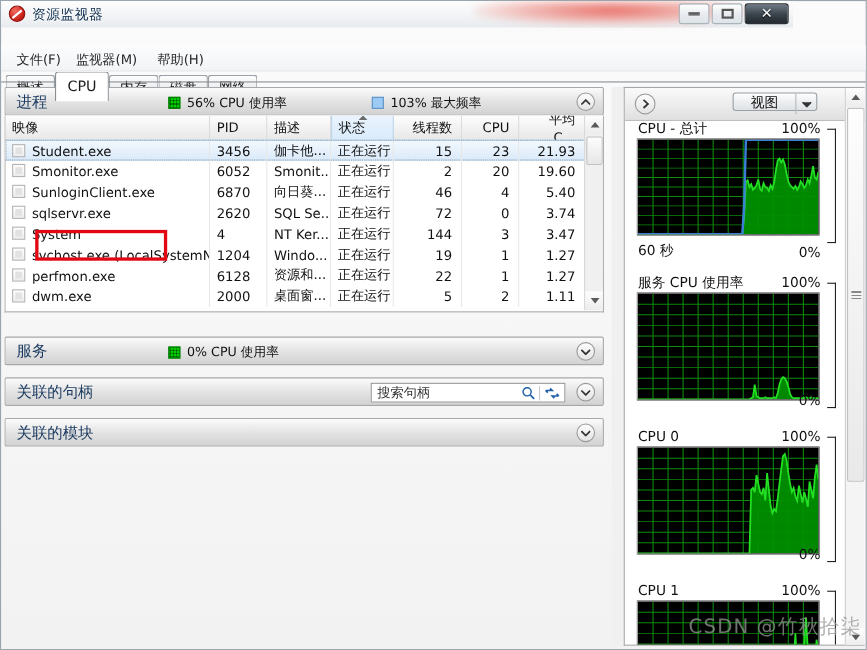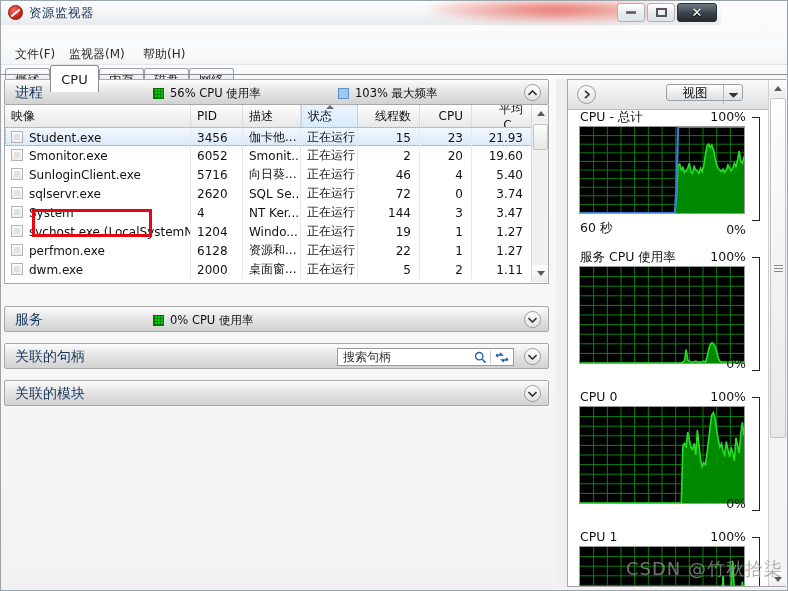--- a/index.html
+++ b/index.html
@@ -346,21 +346,21 @@
             <div class="cell txt" style="left: 186px; width: 52px;">6052</div>
             <div class="cell txt" style="left: 238px; width: 58px;">Smonit...</div>
             <div class="cell txt" style="left: 296px; width: 57px;">正在运行</div>
             <div class="cell num" style="left: 353px; width: 62px;">2</div>
             <div class="cell num" style="left: 415px; width: 52px;">20</div>
             <div class="cell num" style="left: 467px; width: 60px;">19.60</div>
           </div>
           <div class="row">
             <span class="cbox"></span>
             <div class="cell txt" style="left: 0px; width: 186px; padding-left: 24px;">SunloginClient.exe</div>
-            <div class="cell txt" style="left: 186px; width: 52px;">5716</div>
+            <div class="cell txt" style="left: 186px; width: 52px;">6870</div>
             <div class="cell txt" style="left: 238px; width: 58px;">向日葵...</div>
             <div class="cell txt" style="left: 296px; width: 57px;">正在运行</div>
             <div class="cell num" style="left: 353px; width: 62px;">46</div>
             <div class="cell num" style="left: 415px; width: 52px;">4</div>
             <div class="cell num" style="left: 467px; width: 60px;">5.40</div>
           </div>
           <div class="row">
             <span class="cbox"></span>
             <div class="cell txt" style="left: 0px; width: 186px; padding-left: 24px;">sqlservr.exe</div>
             <div class="cell txt" style="left: 186px; width: 52px;">2620</div>

